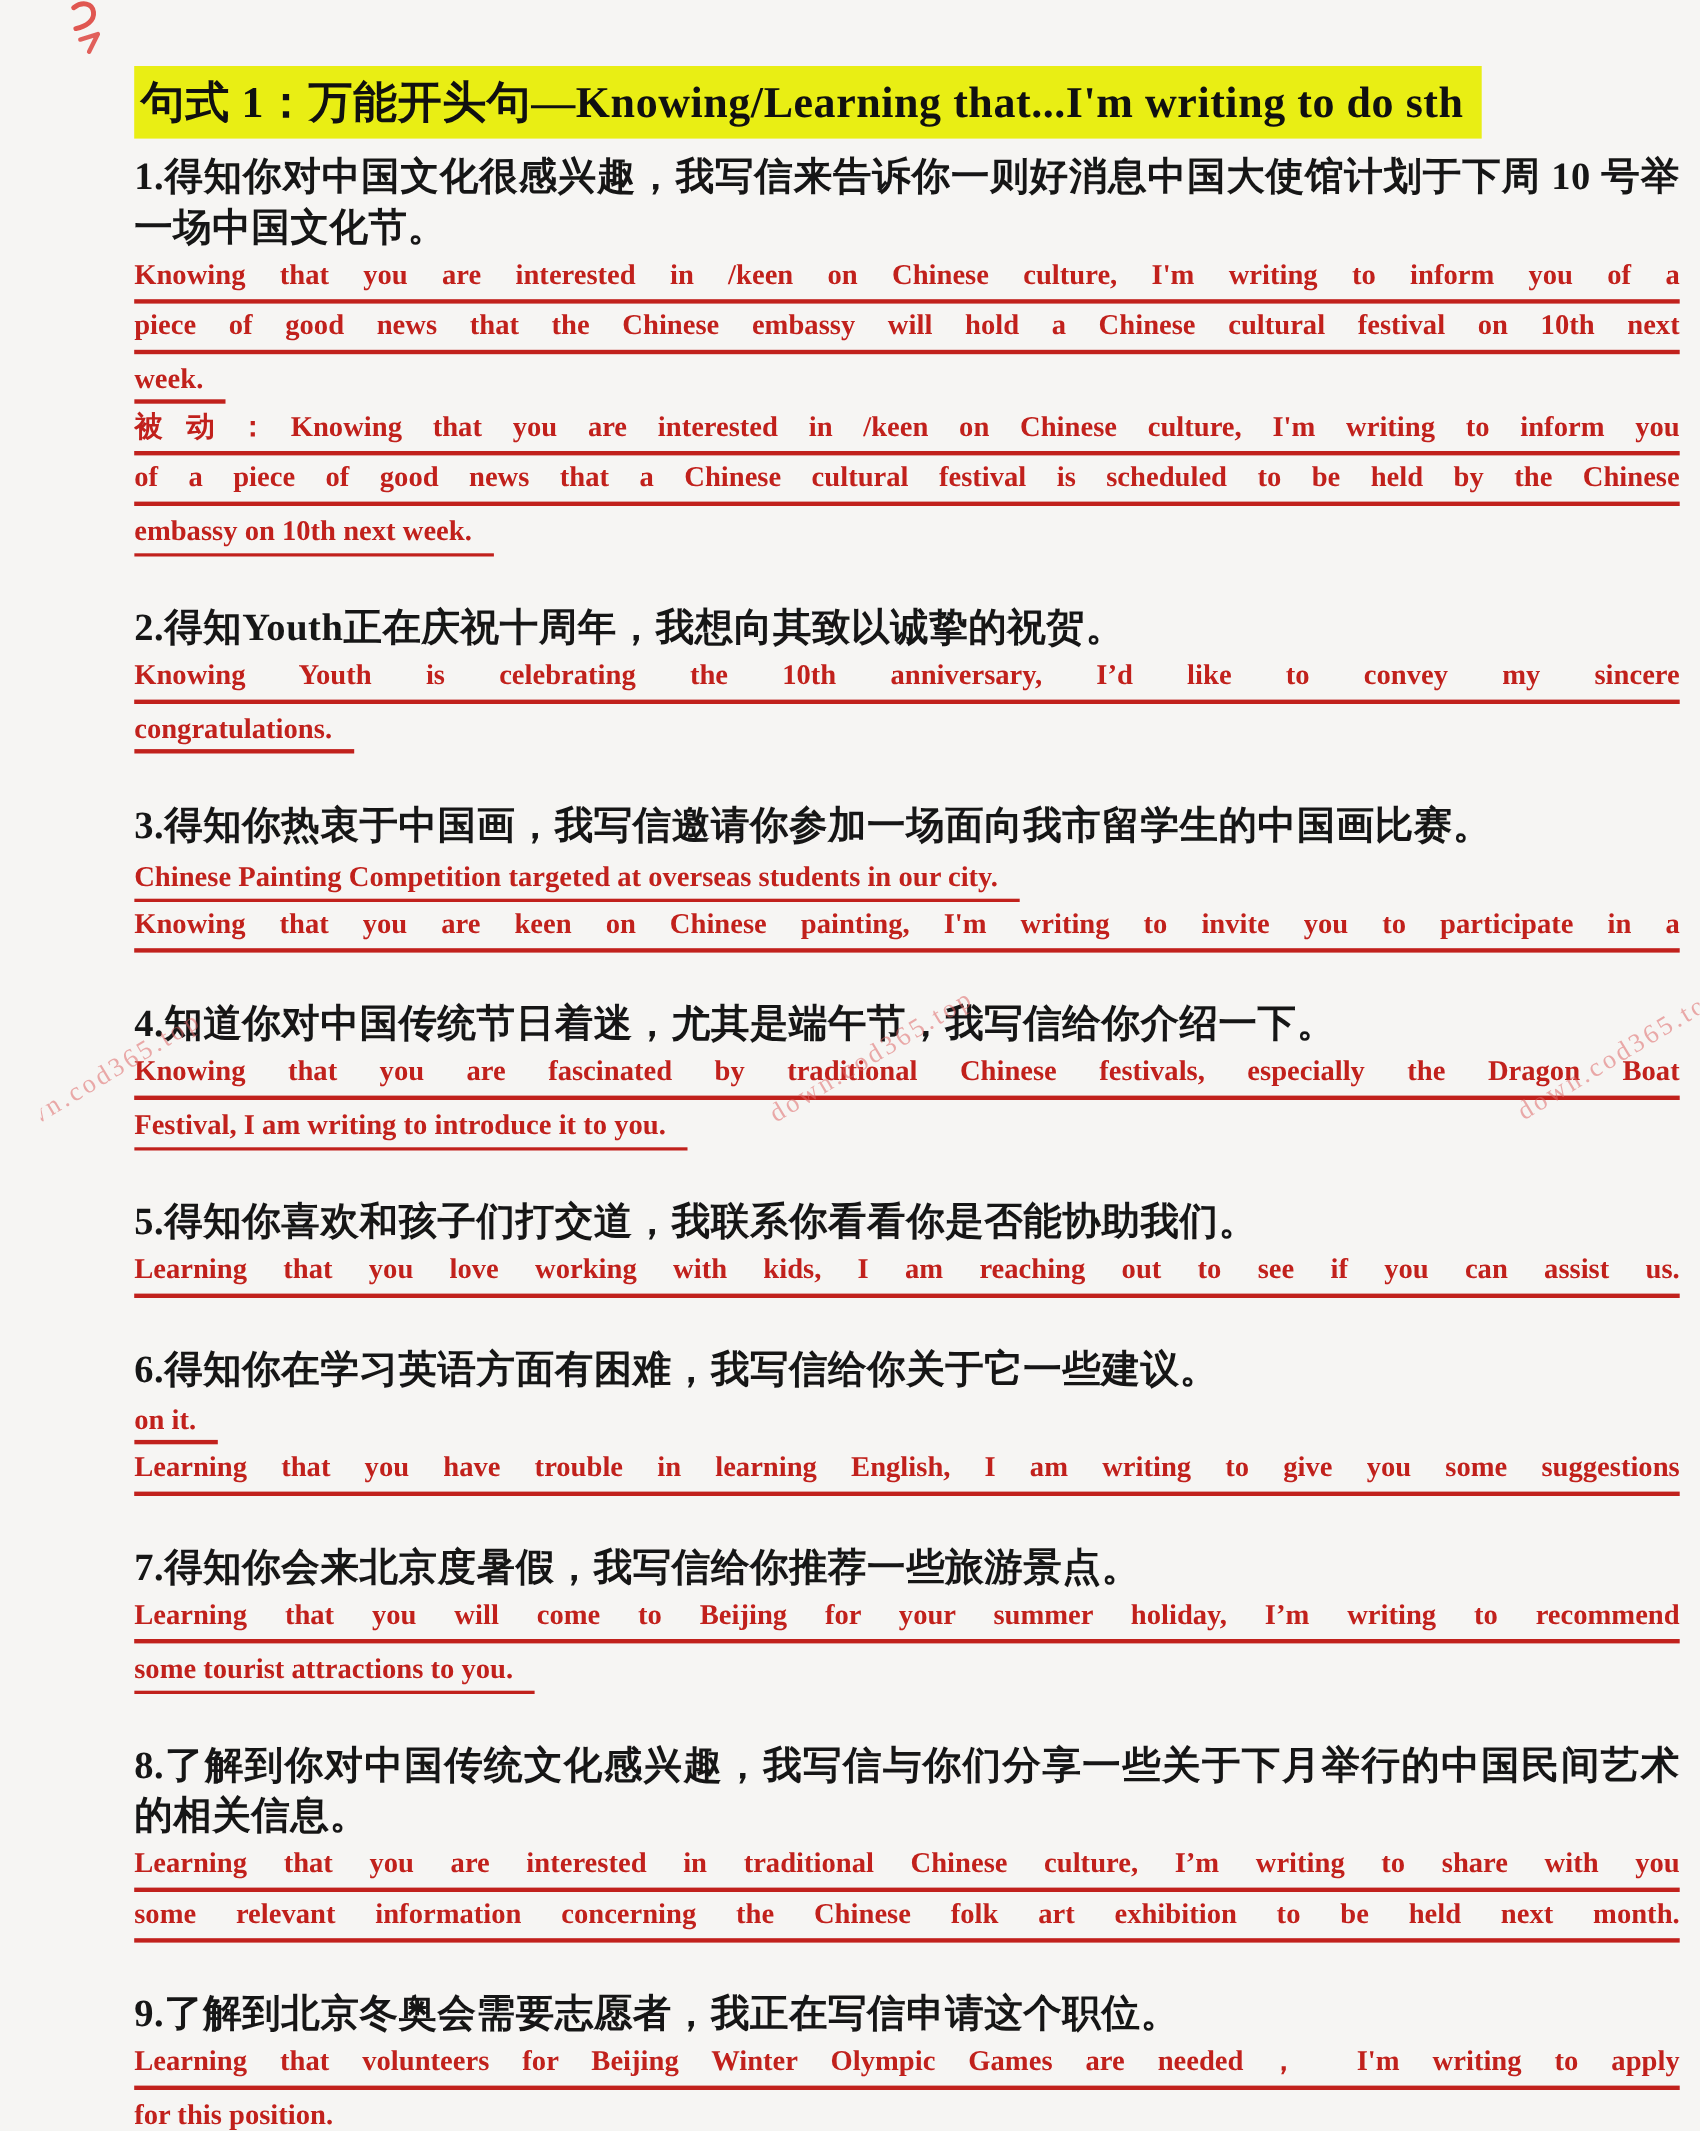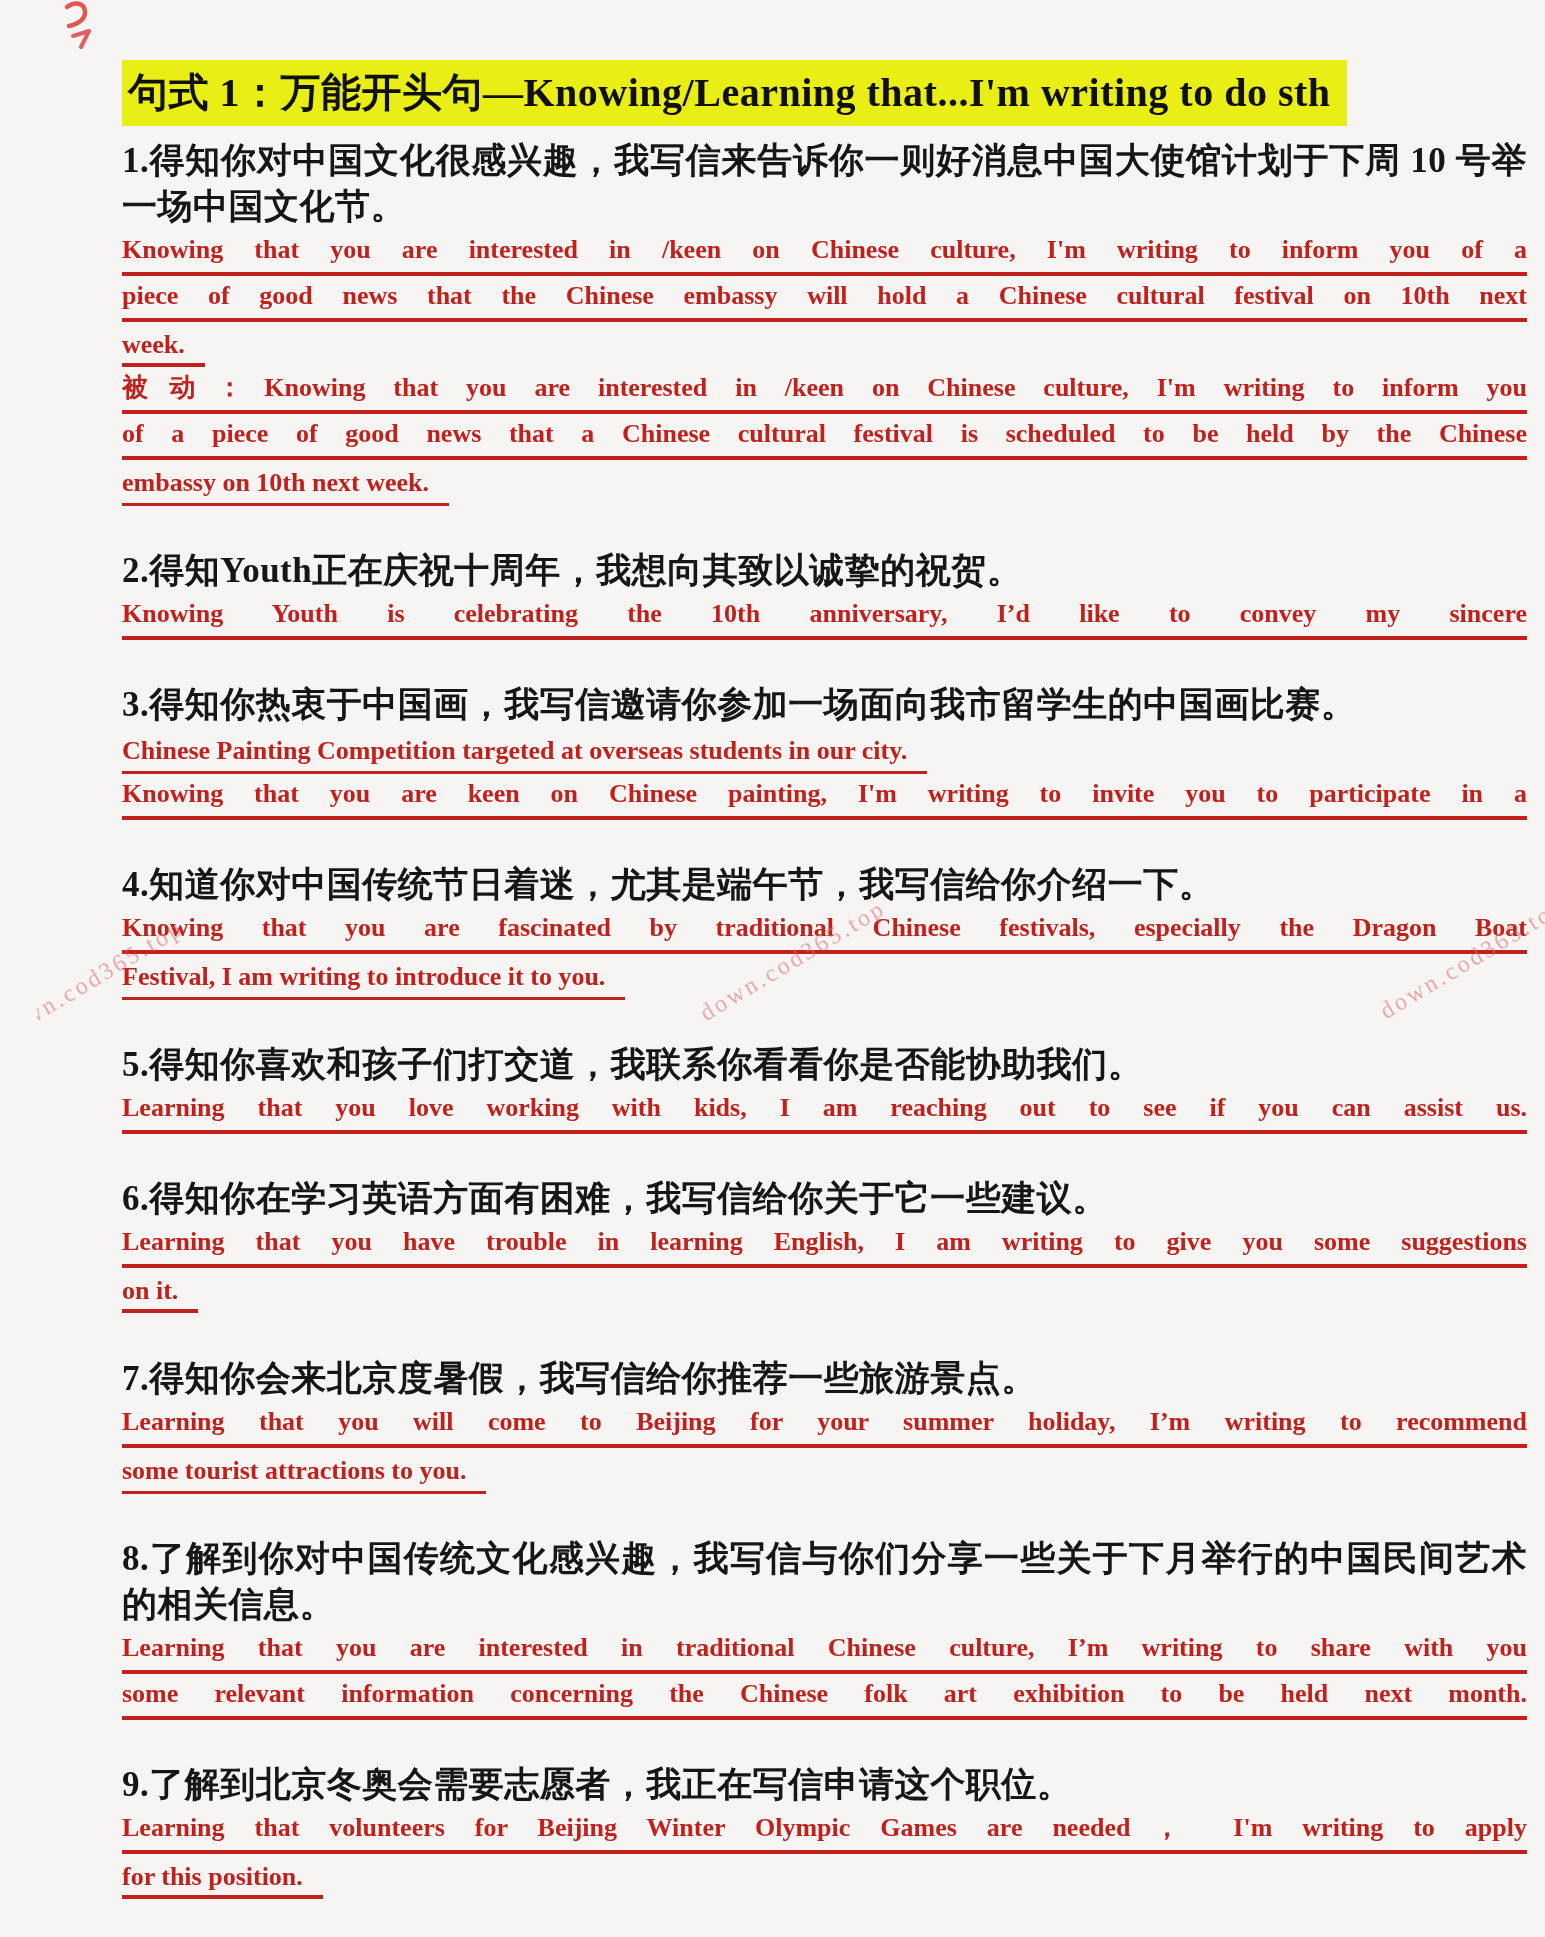--- a/index.html
+++ b/index.html
@@ -86,20 +86,21 @@
         <div class="en-par">
           <div class="line en jline">被动：Knowing that you are interested in /keen on Chinese culture, I'm writing to inform you</div>
           <div class="line en jline">of a piece of good news that a Chinese cultural festival is scheduled to be held by the Chinese</div>
           <div class="line en"><span class="tail">embassy on 10th next week.</span></div>
         </div>
       </div>
       <div class="item">
         <div class="line cn">2.得知Youth正在庆祝十周年，我想向其致以诚挚的祝贺。</div>
         <div class="en-par">
           <div class="line en jline">Knowing Youth is celebrating the 10th anniversary, I’d like to convey my sincere</div>
+          <div class="line en"><span class="tail dbl">congratulations.</span></div>
         </div>
       </div>
       <div class="item">
         <div class="line cn">3.得知你热衷于中国画，我写信邀请你参加一场面向我市留学生的中国画比赛。</div>
         <div class="en-par">
           <div class="line en"><span class="tail">Chinese Painting Competition targeted at overseas students in our city.</span></div>
           <div class="line en jline">Knowing that you are keen on Chinese painting, I'm writing to invite you to participate in a</div>
         </div>
       </div>
       <div class="item">
@@ -111,22 +112,22 @@
       </div>
       <div class="item">
         <div class="line cn">5.得知你喜欢和孩子们打交道，我联系你看看你是否能协助我们。</div>
         <div class="en-par">
           <div class="line en jline">Learning that you love working with kids, I am reaching out to see if you can assist us.</div>
         </div>
       </div>
       <div class="item">
         <div class="line cn">6.得知你在学习英语方面有困难，我写信给你关于它一些建议。</div>
         <div class="en-par">
+          <div class="line en"><span class="tail dbl">on it.</span></div>
           <div class="line en jline">Learning that you have trouble in learning English, I am writing to give you some suggestions</div>
-          <div class="line en"><span class="tail dbl">on it.</span></div>
         </div>
       </div>
       <div class="item">
         <div class="line cn">7.得知你会来北京度暑假，我写信给你推荐一些旅游景点。</div>
         <div class="en-par">
           <div class="line en jline">Learning that you will come to Beijing for your summer holiday, I’m writing to recommend</div>
           <div class="line en"><span class="tail">some tourist attractions to you.</span></div>
         </div>
       </div>
       <div class="item">

